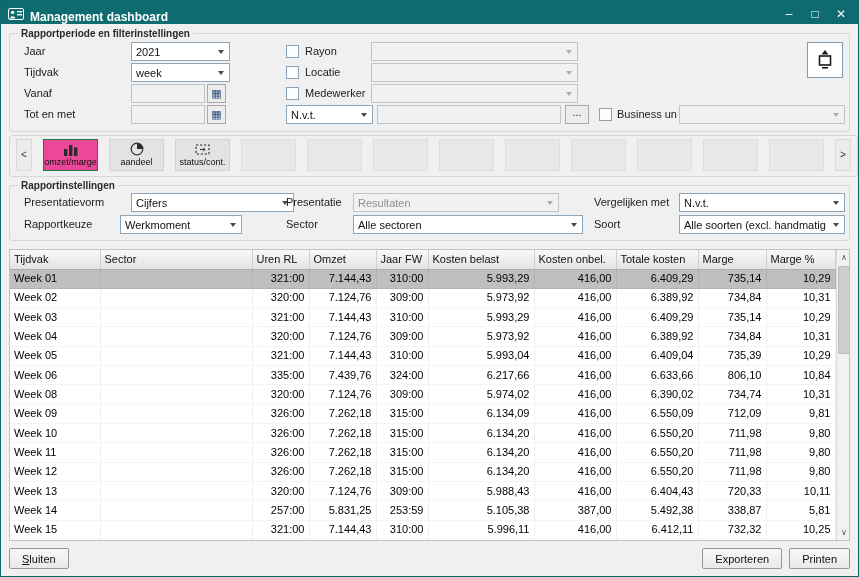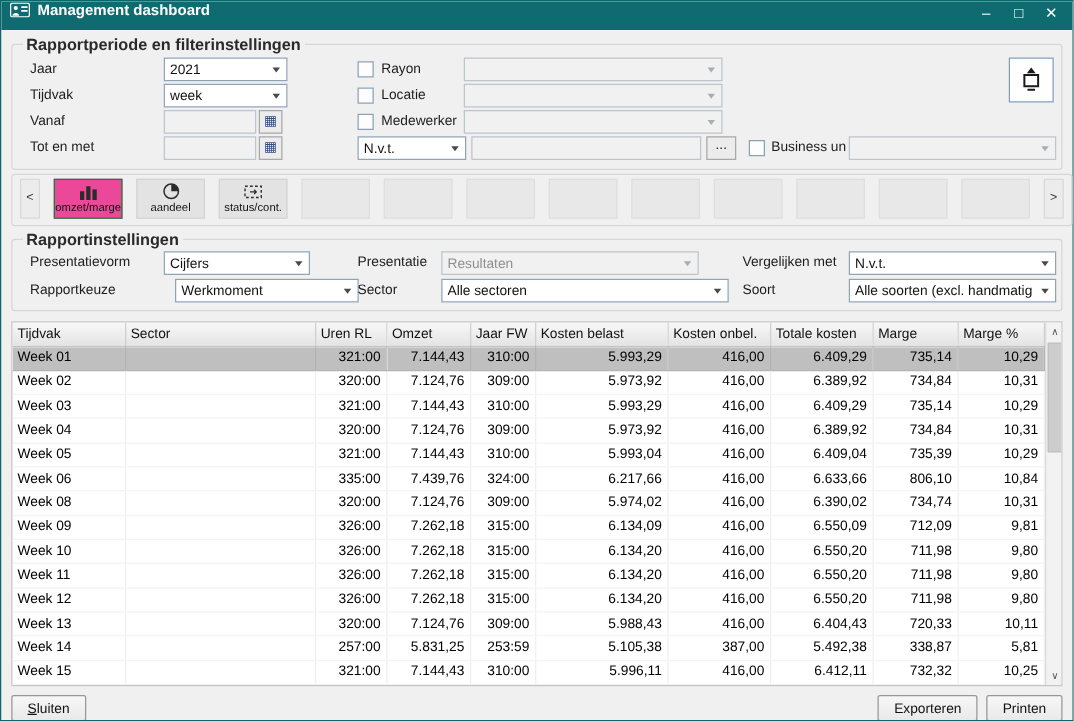--- a/index.html
+++ b/index.html
@@ -1,28 +1,28 @@
 <!DOCTYPE html>
 <html><head>
 <meta charset="utf-8">
 <style>
   * { margin:0; padding:0; box-sizing:border-box; }
   html,body { width:859px; height:577px; background:#ffffff; font-family:"Liberation Sans","DejaVu Sans",sans-serif; }
   .window { width:859px; height:577px; border:1px solid #0c676c; background:#f0f0f0; display:flex; flex-direction:column; overflow:hidden; }
 
   
-  .titlebar { height:23px; flex:0 0 23px; background:#0e6c70; display:flex; align-items:flex-start; padding:0 6px 0 7px; }
+  .titlebar { height:23px; flex:0 0 23px; background:#0e6c70; display:flex; align-items:flex-end; padding:0 6px 0 7px; }
   .title { color:#fff; font-size:12px; font-weight:bold; margin-left:6px; flex:1; white-space:nowrap; }
   .win-controls { display:flex; align-items:center; gap:4px; }
   .wbtn { width:22px; height:19px; color:#fff; font-size:12px; line-height:19px; text-align:center; }
 
   
   .body { flex:1; display:flex; flex-direction:column; padding:4px 8px 0; }
   fieldset { border:1px solid #d6d6d6; border-radius:3px; padding:1px 6px 5px; margin-bottom:3px; background:#f0f0f0; }
-  legend { font-size:13px; font-weight:bold; color:#2a2a2a; padding:0 3px; margin-left:2px; }
+  legend { font-size:10px; font-weight:bold; color:#2a2a2a; padding:0 3px; margin-left:2px; }
 
   .filters-body { position:relative; height:86px; }
   .settings-body { position:relative; height:43px; }
 
   .lbl { position:absolute; height:19px; line-height:19px; font-size:11px; color:#1c1c1c; white-space:nowrap; }
   .combo { position:absolute; height:19px; background:#fff; border:1px solid #90a4b8; display:flex; align-items:center; padding:0 5px 0 4px; font-size:11px; color:#111; }
   .combo .combo-val { flex:1; white-space:nowrap; overflow:hidden; }
   .caret { flex:0 0 auto; width:0; height:0; border-left:3.5px solid transparent; border-right:3.5px solid transparent; border-top:4px solid #4a4a4a; margin-left:4px; }
   .combo.disabled { background:#f1f1f1; color:#8f8f8f; border-color:#bcc4cc; }
   .combo.disabled .caret { border-top-color:#a9adb2; }
@@ -198,26 +198,26 @@
           <div class="tile empty"></div>
           <div class="tile empty"></div>
           <span class="nav-arrow right">&gt;</span>
       </div>
     </fieldset>
 
     <fieldset>
       <legend>Rapportinstellingen</legend>
       <div class="settings-body">
         <span class="lbl" style="left:8px;top:1px">Presentatievorm</span>
-        <div class="combo" style="left:115px;top:1px;width:117px">
+        <div class="combo" style="left:115px;top:1px;width:163px">
           <span class="combo-val">Cijfers</span>
             <span class="caret"></span>
         </div>
         <span class="lbl" style="left:8px;top:23px">Rapportkeuze</span>
-        <div class="combo" style="left:124px;top:23px;width:147px">
+        <div class="combo" style="left:104px;top:23px;width:122px">
           <span class="combo-val">Werkmoment</span>
             <span class="caret"></span>
         </div>
 
         <span class="lbl" style="left:270px;top:1px">Presentatie</span>
         <div class="combo disabled" style="left:337px;top:1px;width:206px">
           <span class="combo-val">Resultaten</span>
             <span class="caret"></span>
         </div>
         <span class="lbl" style="left:270px;top:23px">Sector</span>

